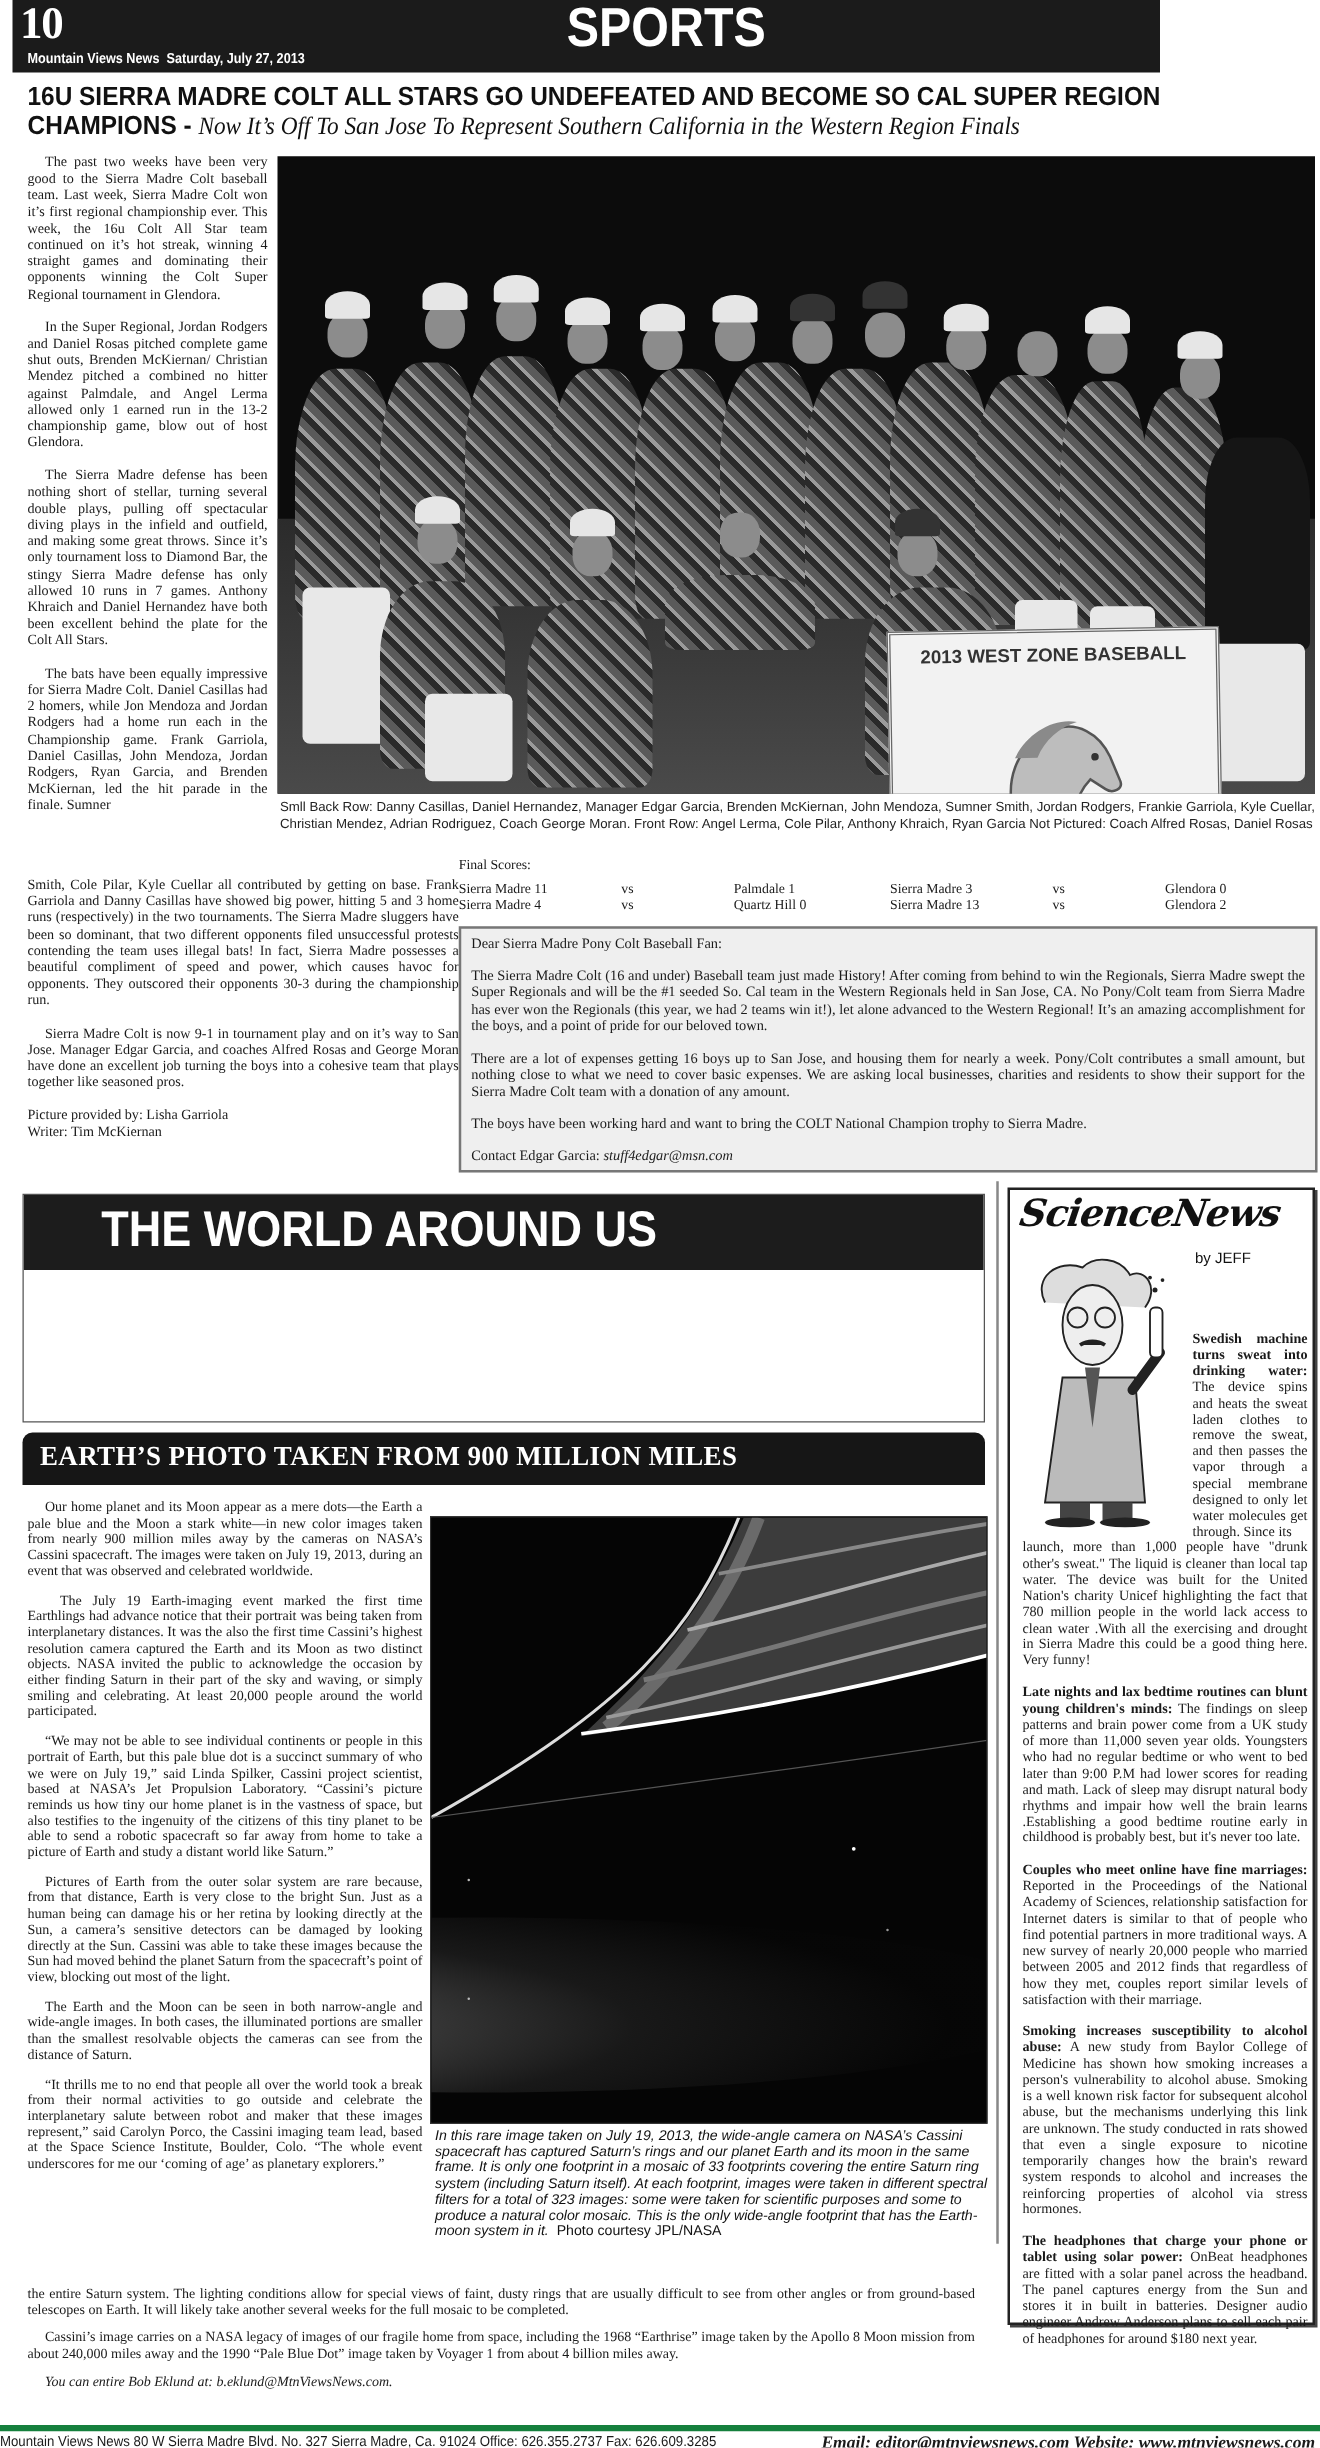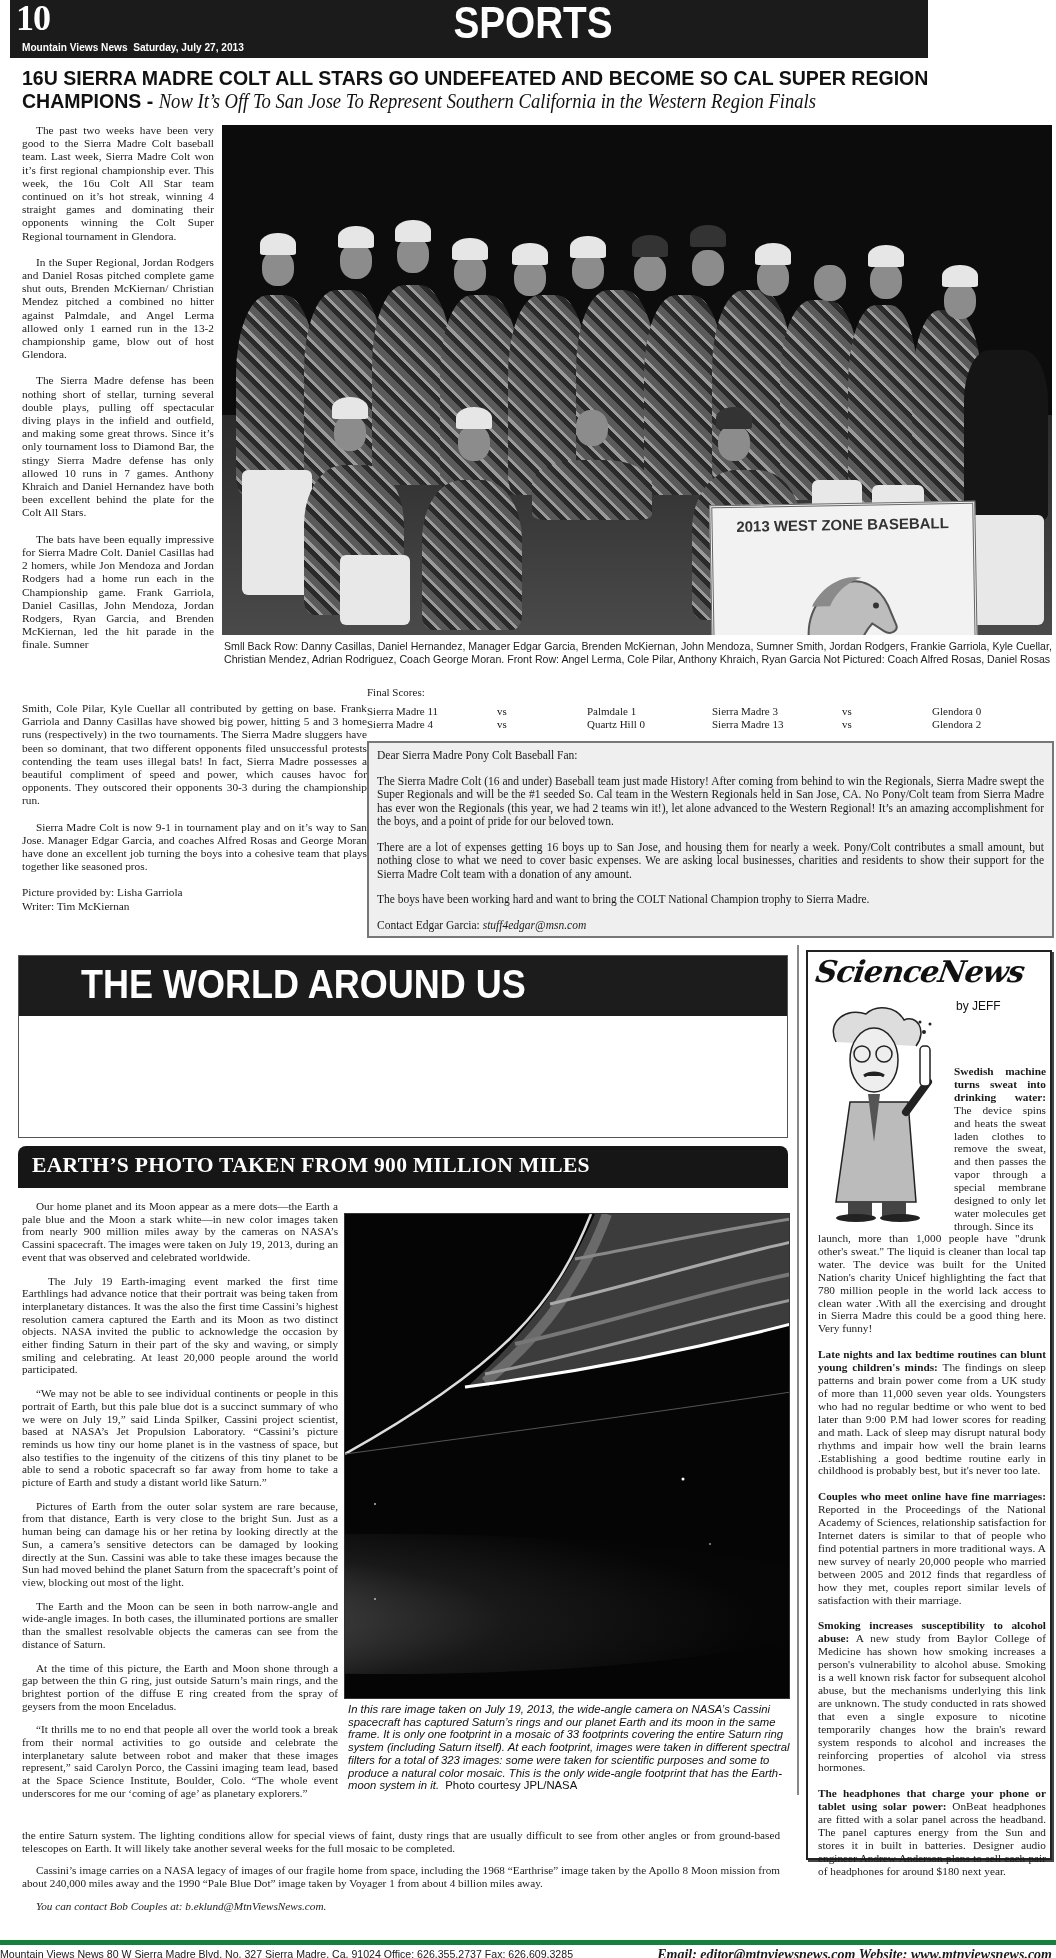--- a/index.html
+++ b/index.html
@@ -225,21 +225,20 @@
 <div id="earth-head" class="abs">
   <span>EARTH’S PHOTO TAKEN FROM 900 MILLION MILES</span>
 </div>
 
 <div id="earth-col" class="abs">
   <p class="body">Our home planet and its Moon appear as a mere dots—the Earth a pale blue and the Moon a stark white—in new color images taken from nearly 900 million miles away by the cameras on NASA’s Cassini spacecraft.  The images were taken on July 19, 2013, during an event that was observed and celebrated worldwide.</p>
   <p class="body" style="text-indent:26px">The July 19 Earth-imaging event marked the first time Earthlings had advance notice that their portrait was being taken from interplanetary distances.  It was the also the first time Cassini’s highest resolution camera captured the Earth and its Moon as two distinct objects.  NASA invited the public to acknowledge the occasion by either finding Saturn in their part of the sky and waving, or simply smiling and celebrating.  At least 20,000 people around the world participated.</p>
   <p class="body">“We may not be able to see individual continents or people in this portrait of Earth, but this pale blue dot is a succinct summary of who we were on July 19,” said Linda Spilker, Cassini project scientist, based at NASA’s Jet Propulsion Laboratory. “Cassini’s picture reminds us how tiny our home planet is in the vastness of space, but also testifies to the ingenuity of the citizens of this tiny planet to be able to send a robotic spacecraft so far away from home to take a picture of Earth and study a distant world like Saturn.”</p>
   <p class="body">Pictures of Earth from the outer solar system are rare because, from that distance, Earth is very close to the bright Sun.  Just as a human being can damage his or her retina by looking directly at the Sun, a camera’s sensitive detectors can be damaged by looking directly at the Sun.  Cassini was able to take these images because the Sun had moved behind the planet Saturn from the spacecraft’s point of view, blocking out most of the light.</p>
   <p class="body">The Earth and the Moon can be seen in both narrow-angle and wide-angle images.  In both cases, the illuminated portions are smaller than the smallest resolvable objects the cameras can see from the distance of Saturn.</p>
-  <p class="body">At the time of this picture, the Earth and Moon shone through a gap between the thin G ring, just outside Saturn’s main rings, and the brightest portion of the diffuse E ring created from the spray of geysers from the moon Enceladus.</p>
   <p class="body">“It thrills me to no end that people all over the world took a break from their normal activities to go outside and celebrate the interplanetary salute between robot and maker that these images represent,” said Carolyn Porco, the Cassini imaging team lead, based at the Space Science Institute, Boulder, Colo. “The whole event underscores for me our ‘coming of age’ as planetary explorers.”</p>
 </div>
 
 <div id="saturn" class="abs">
   <svg width="446" height="486" viewBox="0 0 446 486">
     <defs>
       <radialGradient id="ering" cx="0" cy="0.62" r="0.9">
         <stop offset="0" stop-color="#a8a8a8"></stop>
         <stop offset="0.35" stop-color="#5a5a5a"></stop>
         <stop offset="0.7" stop-color="#1c1c1c"></stop>
@@ -263,21 +262,21 @@
     <circle cx="365" cy="330" r="1" fill="#999"></circle>
   </svg>
 </div>
 <div id="saturn-caption" class="abs">
   <span>In this rare image taken on July 19, 2013, the wide-angle camera on NASA’s Cassini spacecraft has captured Saturn’s rings and our planet Earth and its moon in the same frame. It is only one footprint in a mosaic of 33 footprints covering the entire Saturn ring system (including Saturn itself). At each footprint, images were taken in different spectral filters for a total of 323 images: some were taken for scientific purposes and some to produce a natural color mosaic. This is the only wide-angle footprint that has the Earth-moon system in it.</span>&nbsp;&nbsp;<span class="credit">Photo courtesy JPL/NASA</span>
 </div>
 
 <div id="earth-wide" class="abs">
   <p class="body" style="text-indent:0">the entire Saturn system.  The lighting conditions allow for special views of faint, dusty rings that are usually difficult to see from other angles or from ground-based telescopes on Earth.  It will likely take another several weeks for the full mosaic to be completed.</p>
   <p class="body">Cassini’s image carries on a NASA legacy of images of our fragile home from space, including the 1968 “Earthrise” image taken by the Apollo 8 Moon mission from about 240,000 miles away and the 1990 “Pale Blue Dot” image taken by Voyager 1 from about 4 billion miles away.</p>
-  <p class="body" id="contact">You can contact Bob Couples at: b.eklund@MtnViewsNews.com.</p>
+  <p class="body" id="contact">You can entire Bob Eklund at: b.eklund@MtnViewsNews.com.</p>
 </div>
 
 <div id="sci-rule" class="abs"></div>
 <div id="science" class="abs">
   <div id="sci-title" class="abs">ScienceNews</div>
   <div id="sci-by" class="abs">by JEFF</div>
   <svg id="scientist" class="abs" viewBox="0 0 138 220">
     <path d="M20 40 C10 20 30 5 50 12 C60 2 80 4 88 18 C100 12 112 28 100 44" fill="#ddd" stroke="#222" stroke-width="1.5"></path>
     <ellipse cx="58" cy="58" rx="24" ry="32" fill="#eee" stroke="#222" stroke-width="1.5"></ellipse>
     <circle cx="46" cy="52" r="8" fill="none" stroke="#222" stroke-width="1.5"></circle>

